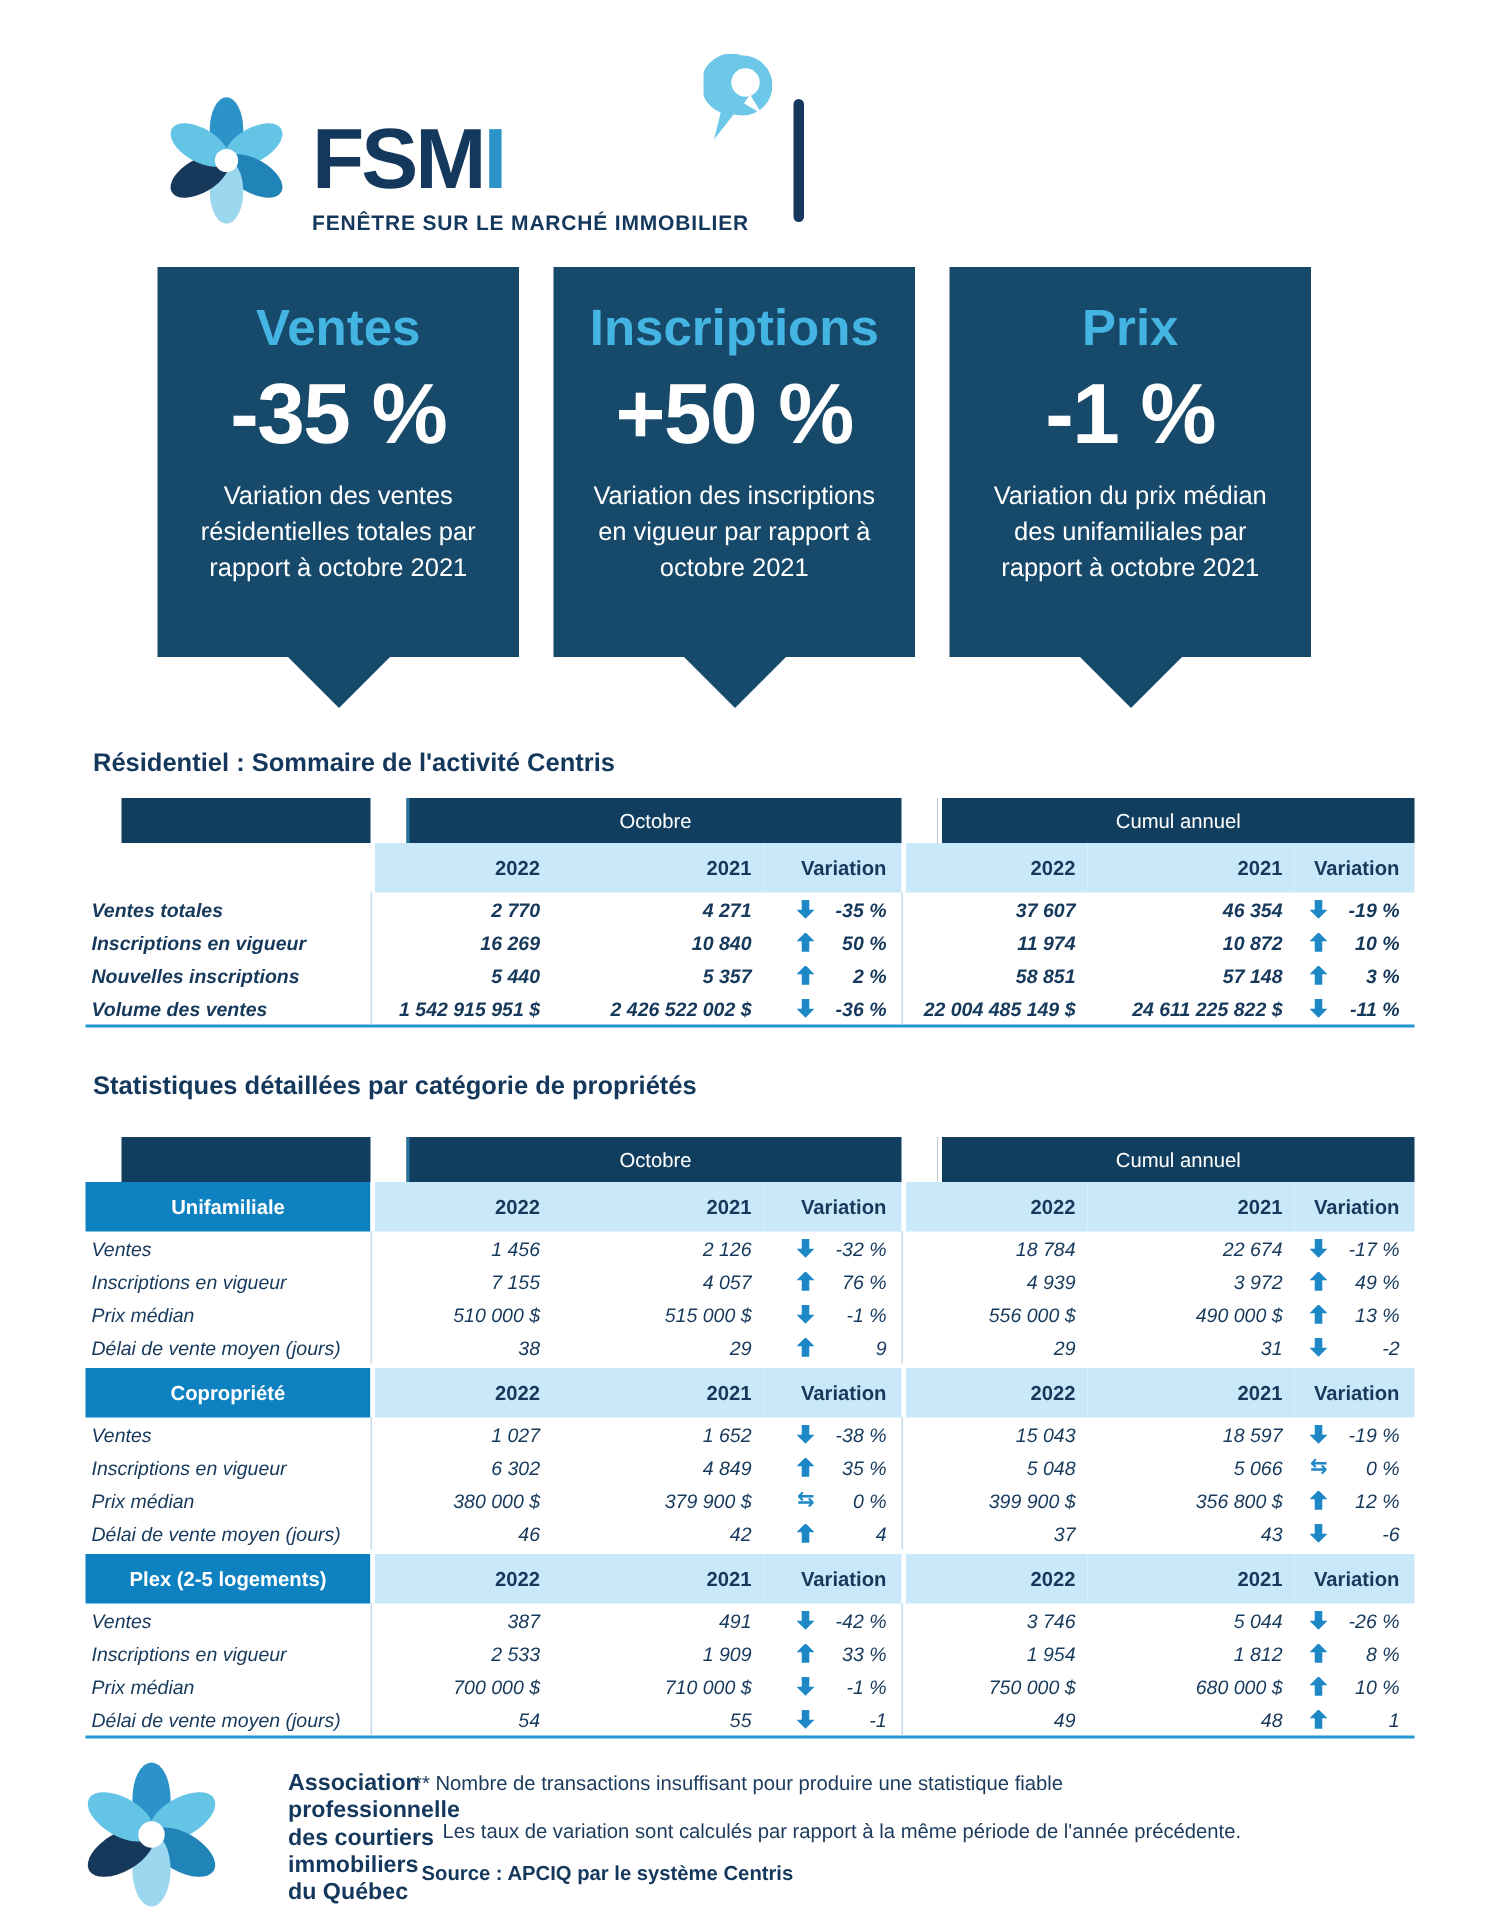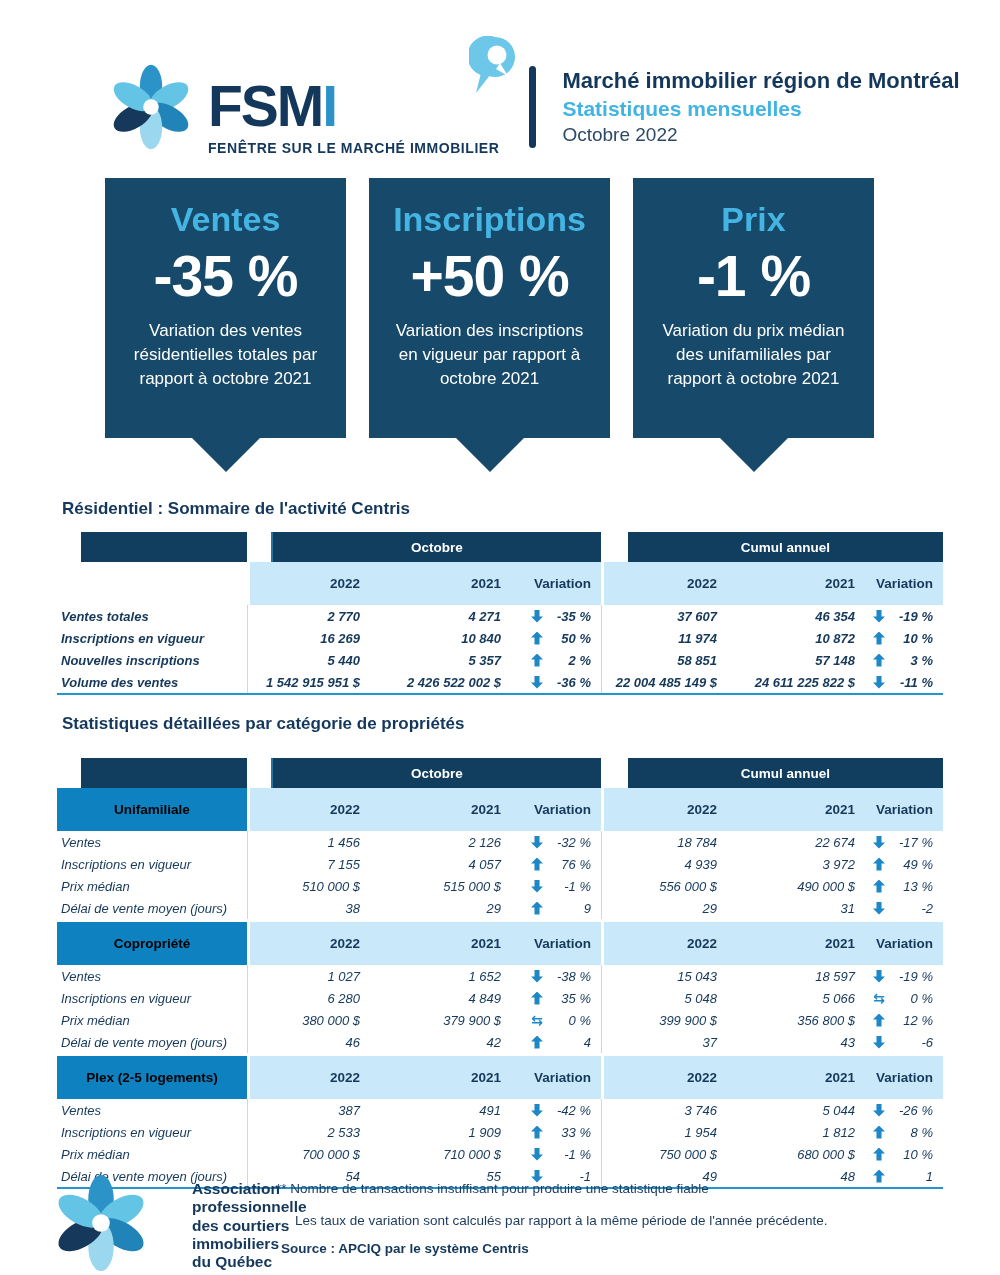--- a/index.html
+++ b/index.html
@@ -35,27 +35,27 @@
   .h1{top:499px;}
   .h2{top:714px;}
 
   
   .table{position:absolute;left:57px;width:886px;border-bottom:2px solid #2196d3;color:#16395b;}
   .t1{top:532px;}
   .t2{top:758px;}
   .trow{display:grid;grid-template-columns:190px 121px 141px 92px 124px 138px 80px;}
   .trow .c{display:flex;align-items:center;white-space:nowrap;font-size:13px;}
   .hdr{height:30px;}
-  .hdr .c{background:#113e5e;color:#fff;font-weight:bold;font-size:13.5px;justify-content:center;margin-left:24px;}
+  .hdr .c{background:#113e5e;color:#fff;font-weight:normal;font-size:13.5px;justify-content:center;margin-left:24px;}
   .gh-oct{grid-column:2/5;border-left:2px solid #27759d;}
   .gh-cum{grid-column:5/8;border-left:3px solid #fff;}
-  .sub,.cat{height:43px;}
+  .sub,.cat{height:33px;}
   .sub .c,.cat .c{background:#c9e9fa;font-weight:bold;font-size:13.5px;justify-content:flex-end;padding-right:8px;}
   .sub .c0{background:#fff;}
-  .cat .c0{background:#0e81c1;color:#000000;justify-content:center;padding-right:0;}
+  .cat .c0{background:#0e81c1;color:#ffffff;justify-content:center;padding-right:0;}
   .sub .g1,.cat .g1{border-left:3px solid #fff;}
   .sub .cvar,.cat .cvar{padding-right:10px;}
   .body{height:22px;font-style:italic;}
   .body .label{justify-content:flex-start;padding-left:4px;}
   .body .num{justify-content:flex-end;padding-right:8px;}
   .body .gsep{border-left:1px solid #c3dcec;}
   .t1 .body .c{font-weight:bold;}
   .var{display:flex;align-items:center;justify-content:flex-end;padding-right:10px;}
   .vv{width:48px;text-align:right;}
   .arrow{display:inline-block;width:12px;height:13px;}
@@ -99,25 +99,20 @@
     <div class="wordmark">
       <svg class="pin" width="46" height="58" viewBox="0 0 46 58">
         <path d="M26 1a20 20 0 0 1 0 40c-2 0-4-.3-5.8-.8L7 57l4.5-18A20 20 0 0 1 26 1z" fill="#6cc7e9"></path>
         <circle cx="28" cy="19" r="9.5" fill="#fff"></circle>
         <path d="M31 27l8 13-12-7z" fill="#fff"></path>
       </svg>
       <div class="brand"><span>FSM</span><span class="i">I</span></div>
       <div class="tagline">FENÊTRE SUR LE MARCHÉ IMMOBILIER</div>
     </div>
     <div class="divider"></div>
-    <div class="titles">
-      <div class="title">Marché immobilier région de Montréal</div>
-      <div class="subtitle">Statistiques mensuelles</div>
-      <div class="period">Octobre 2022</div>
-    </div>
   </div>
 
   <div class="callouts">
     <div class="callout">
       <div class="co-title">Ventes</div>
       <div class="co-value">-35 %</div>
       <div class="co-desc">Variation des ventes résidentielles totales par rapport à octobre 2021</div>
       <div class="tail"></div>
     </div>
     <div class="callout">
@@ -311,21 +306,21 @@
         </div>
       <div class="c num gsep">15 043</div>
       <div class="c num">18 597</div>
       <div class="c var">
           <span class="arrow arr-down"></span>
           <span class="vv">-19 %</span>
         </div>
     </div>
     <div class="trow body">
       <div class="c label">Inscriptions en vigueur</div>
-      <div class="c num gsep">6 280</div>
+      <div class="c num gsep">6 302</div>
       <div class="c num">4 849</div>
       <div class="c var">
           <span class="arrow arr-up"></span>
           <span class="vv">35 %</span>
         </div>
       <div class="c num gsep">5 048</div>
       <div class="c num">5 066</div>
       <div class="c var">
           <span class="arrow arr-swap">⇆</span>
           <span class="vv">0 %</span>

